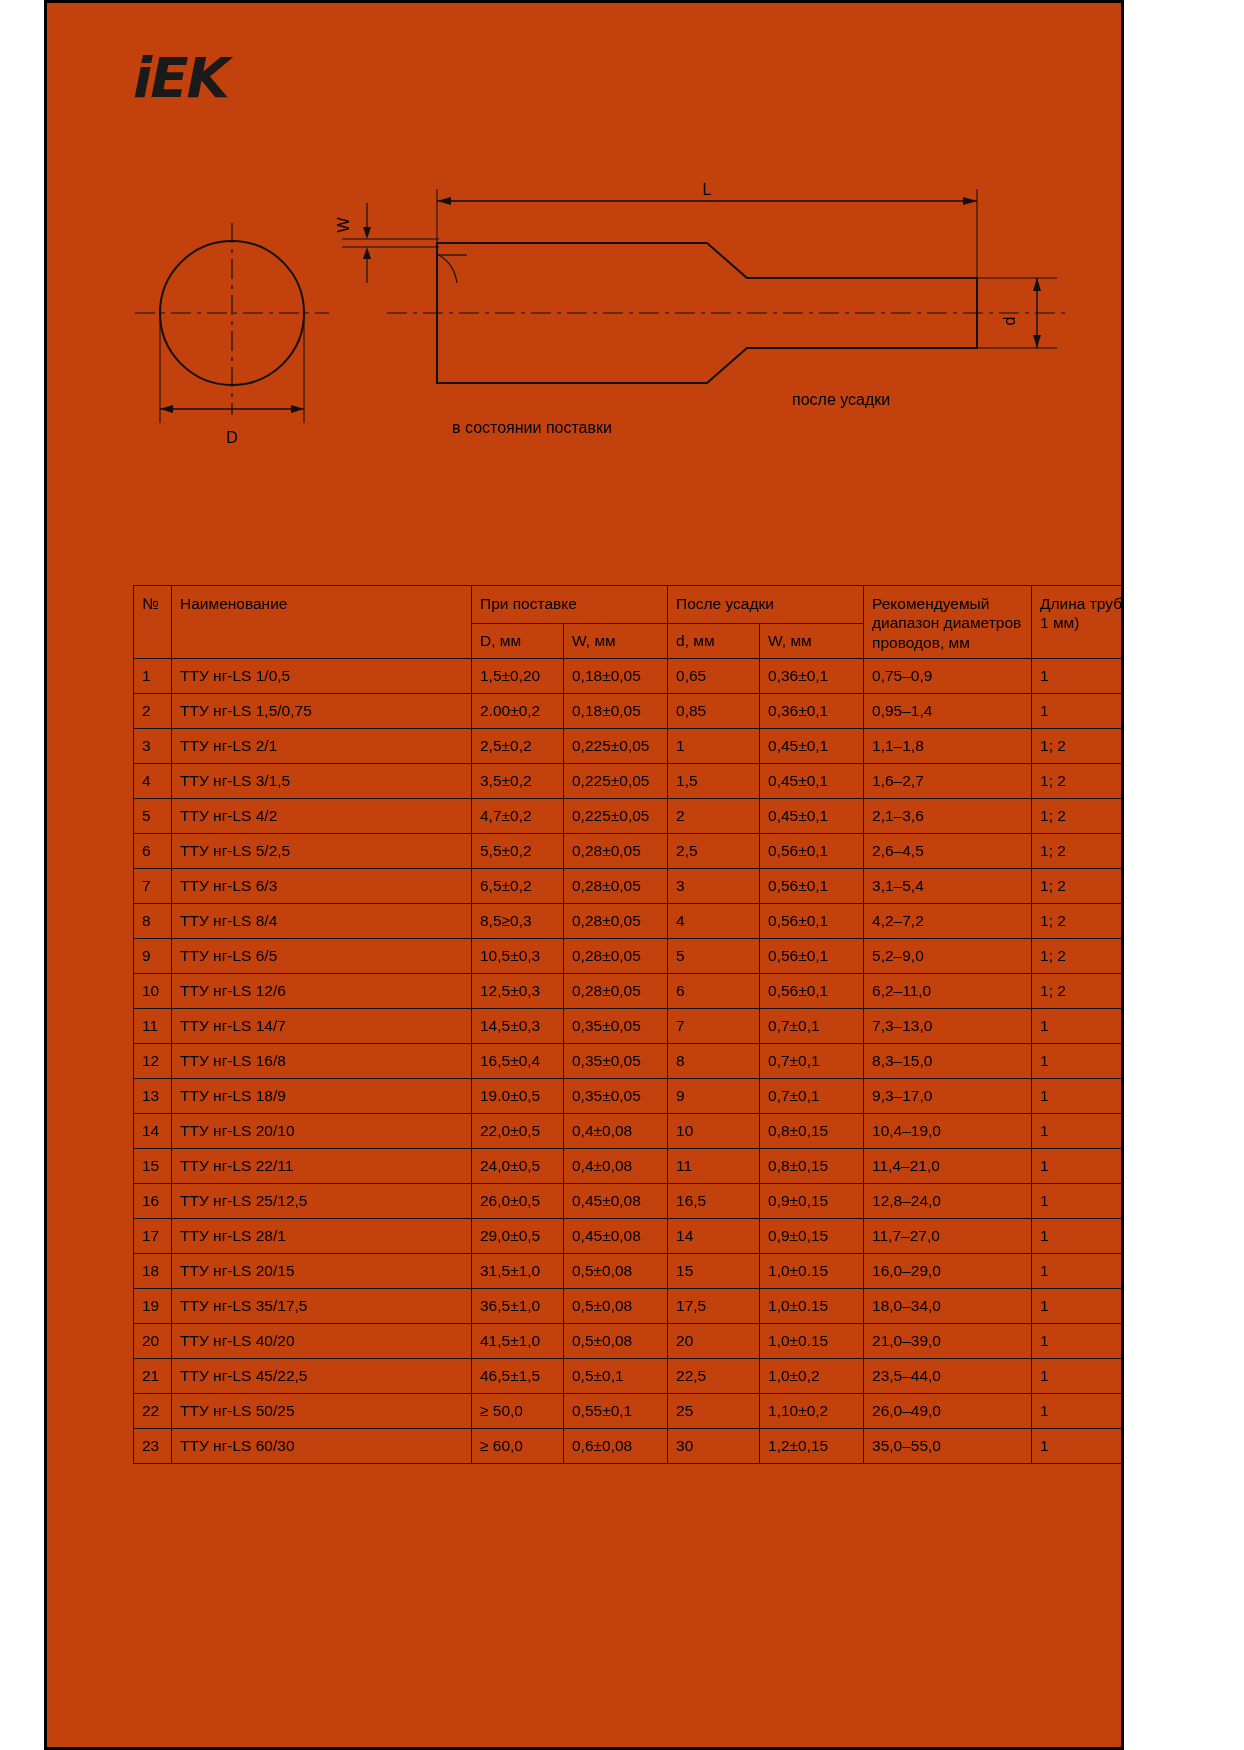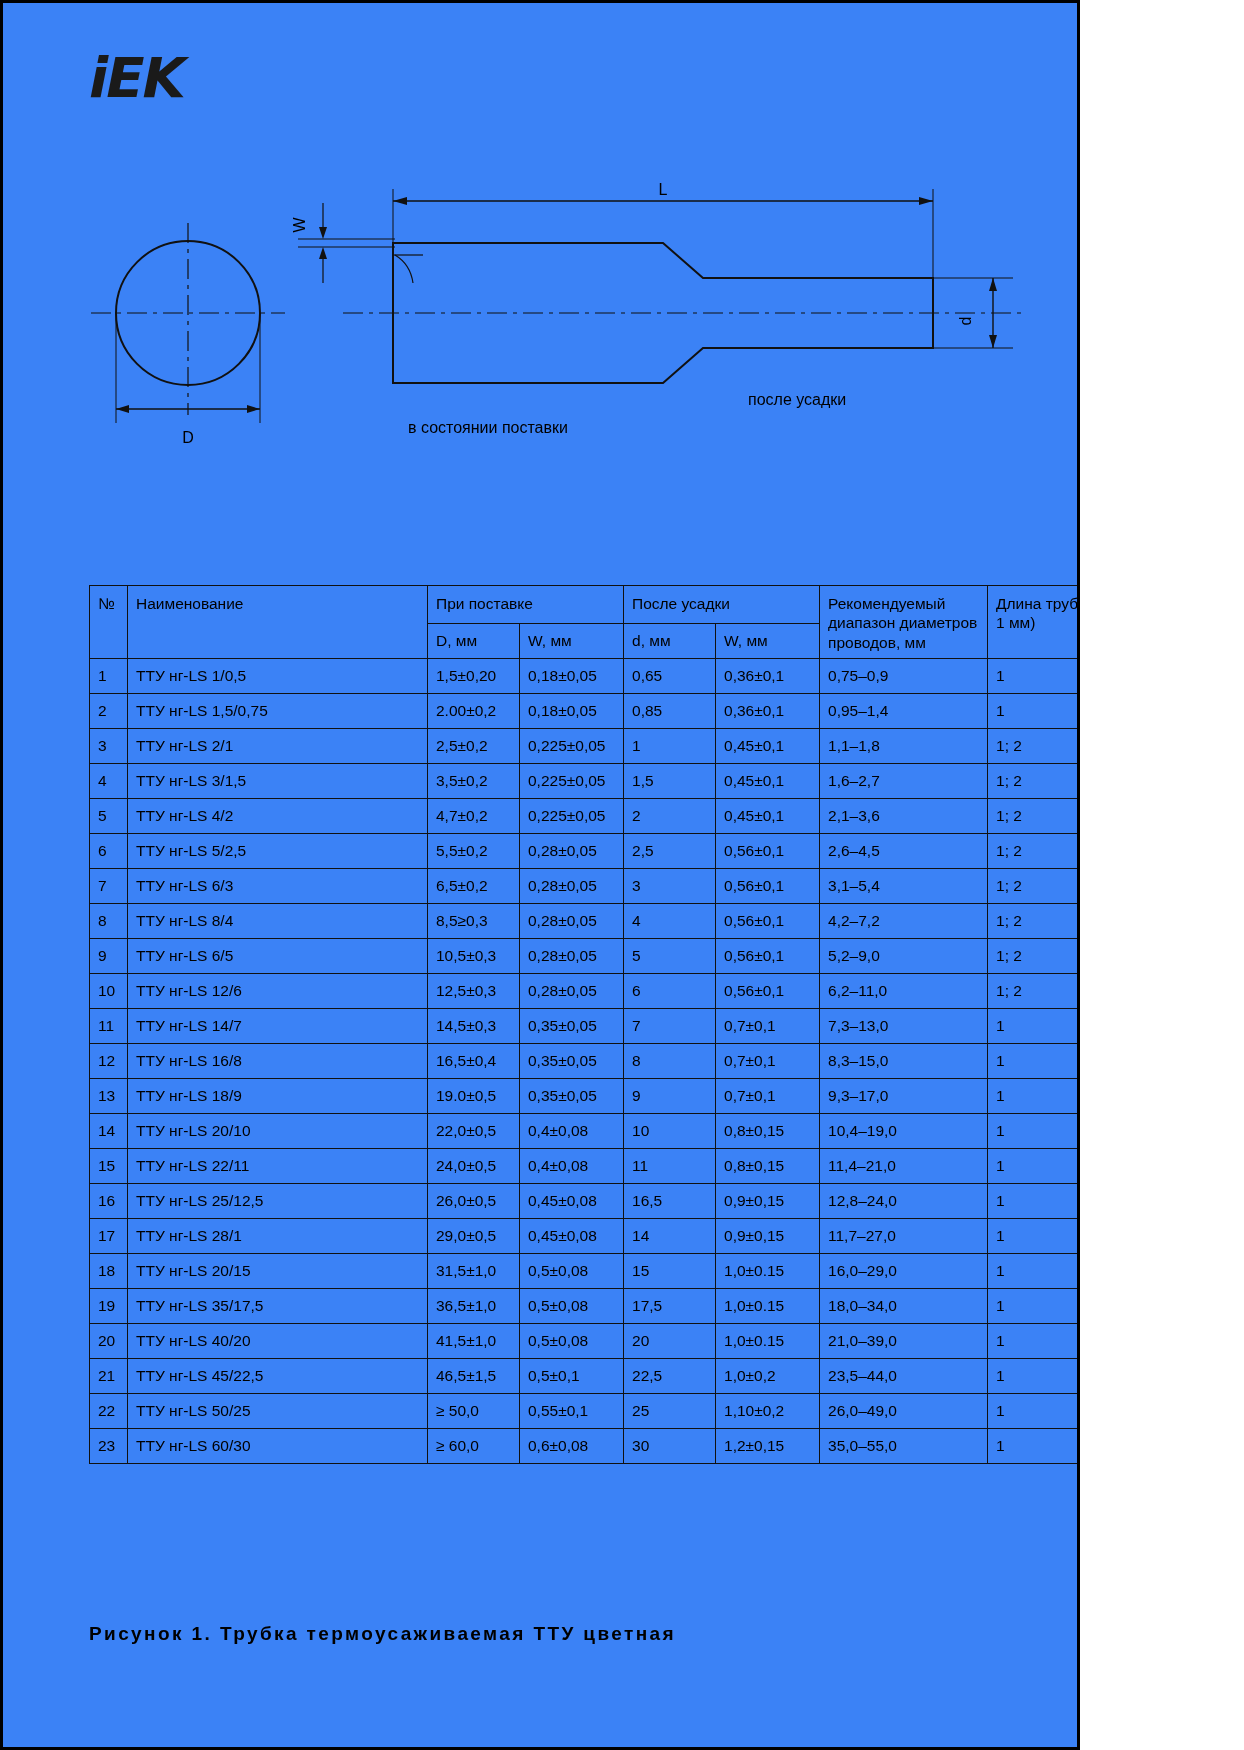--- a/index.html
+++ b/index.html
@@ -9,23 +9,24 @@
   }
   body {
     font-family: "Liberation Sans", sans-serif;
     color: #000000;
   }
   .page {
     position: relative;
     width: 1080px;
     height: 1750px;
     box-sizing: border-box;
-    background: #3b82f6;
+    background: #c2410c;
     border: 3px solid #000000;
     overflow: hidden;
+    margin-left: 44px;
   }
   .inner {
     position: absolute;
     left: 0; top: 0;
     width: 100%;
     height: 100%;
   }
 
   
   .logo {
@@ -420,16 +421,15 @@
               <td>0,6±0,08</td>
               <td>30</td>
               <td>1,2±0,15</td>
               <td>35,0–55,0</td>
               <td>1</td>
             </tr>
           </tbody>
       </table>
     </div>
 
-    <div class="caption">Рисунок 1. Трубка термоусаживаемая ТТУ цветная</div>
 
   </div>
 </div>
 
 </body></html>

